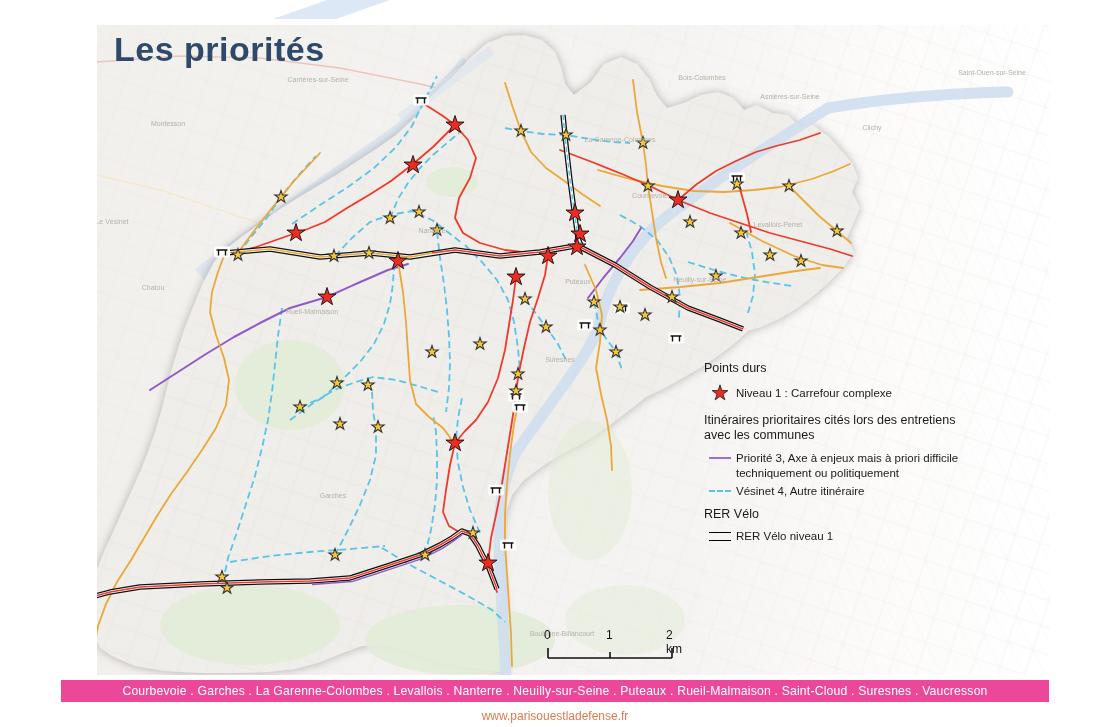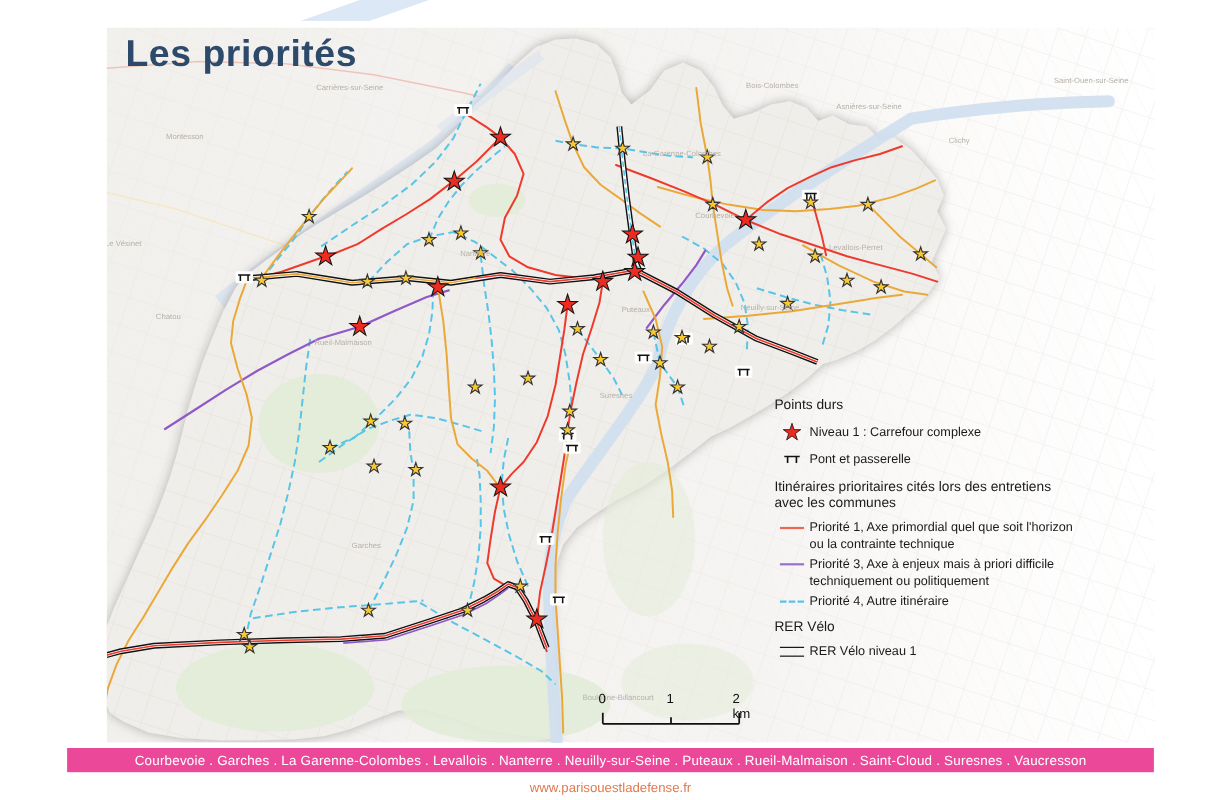--- a/index.html
+++ b/index.html
@@ -289,51 +289,37 @@
   <div class="lg-row">
     <span class="lg-ic">
       <svg width="20" height="20" viewBox="-1.2 -1.1 2.4 2.4">
           <polygon points="0,-1 0.2245,-0.309 0.951,-0.309 0.3633,0.118 0.5878,0.809 0,0.382 -0.5878,0.809 -0.3633,0.118 -0.951,-0.309 -0.2245,-0.309" fill="#ee2b20" stroke="#141414" stroke-width="0.09"></polygon>
         </svg>
     </span>
     <span class="lg-txt">Niveau 1 : Carrefour complexe</span>
   </div>
 
 
-  <div class="lg-row">
-    <span class="lg-ic">
-      <svg width="18" height="12" viewBox="0 0 18 12">
-          <path d="M2,3 H16 M5,3 V9 M13,3 V9" stroke="#111" stroke-width="1.5" fill="none"></path>
-        </svg>
-    </span>
-    <span class="lg-txt">Pont et passerelle</span>
-  </div>
 
   <div class="lg-h" style="margin-top:9px">
     <span>Itinéraires prioritaires cités lors des entretiens</span><br>
     <span>avec les communes</span>
   </div>
 
-  <div class="lg-item">
-    <span class="lg-ic">
-        <span class="sw-line" style="border-color:#f26455"></span>
-      </span>
-    <span class="lg-txt"><span>Priorité 1, Axe primordial quel que soit l'horizon</span><br><span>ou la contrainte technique</span></span>
-  </div>
   <div class="lg-item">
     <span class="lg-ic">
         <span class="sw-line" style="border-color:#9a6fd0"></span>
       </span>
     <span class="lg-txt"><span>Priorité 3, Axe à enjeux mais à priori difficile</span><br><span>techniquement ou politiquement</span></span>
   </div>
   <div class="lg-item">
     <span class="lg-ic">
         <span class="sw-line sw-dash"></span>
       </span>
-    <span class="lg-txt"><span>Priorité 4, Autre itinéraire</span></span>
+    <span class="lg-txt"><span>Vésinet 4, Autre itinéraire</span></span>
   </div>
 
   <div class="lg-h" style="margin-top:8px;margin-bottom:6px">RER Vélo</div>
   <div class="lg-row">
     <span class="lg-ic">
         <span class="dbl"></span>
       </span>
     <span class="lg-txt">RER Vélo niveau 1</span>
   </div>
 </div>

